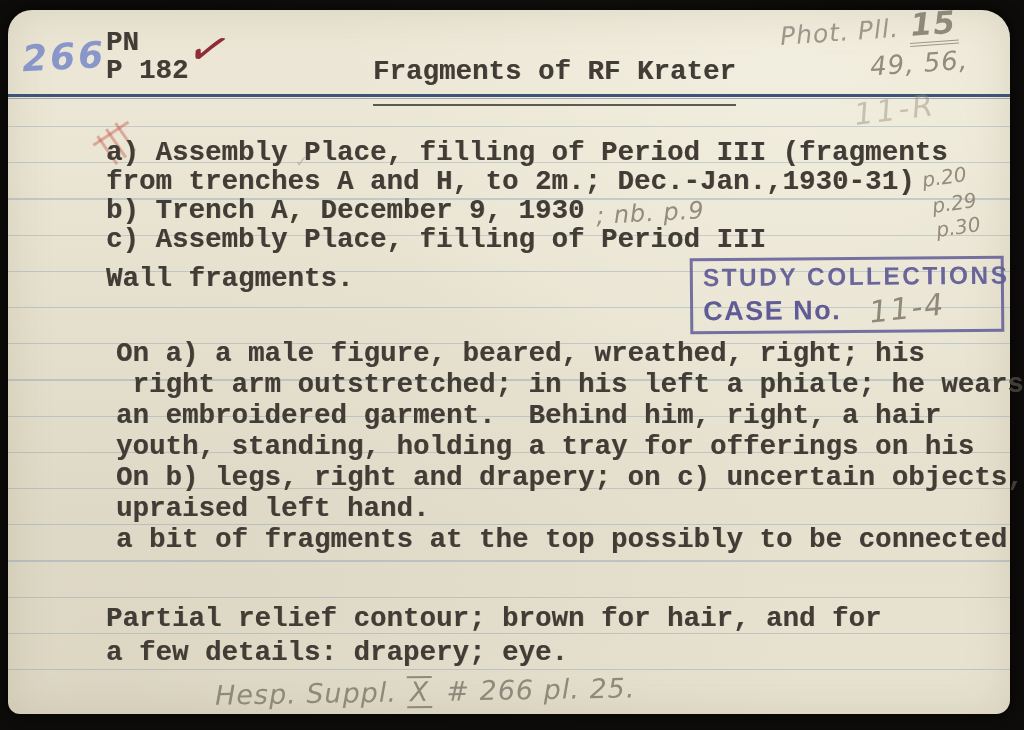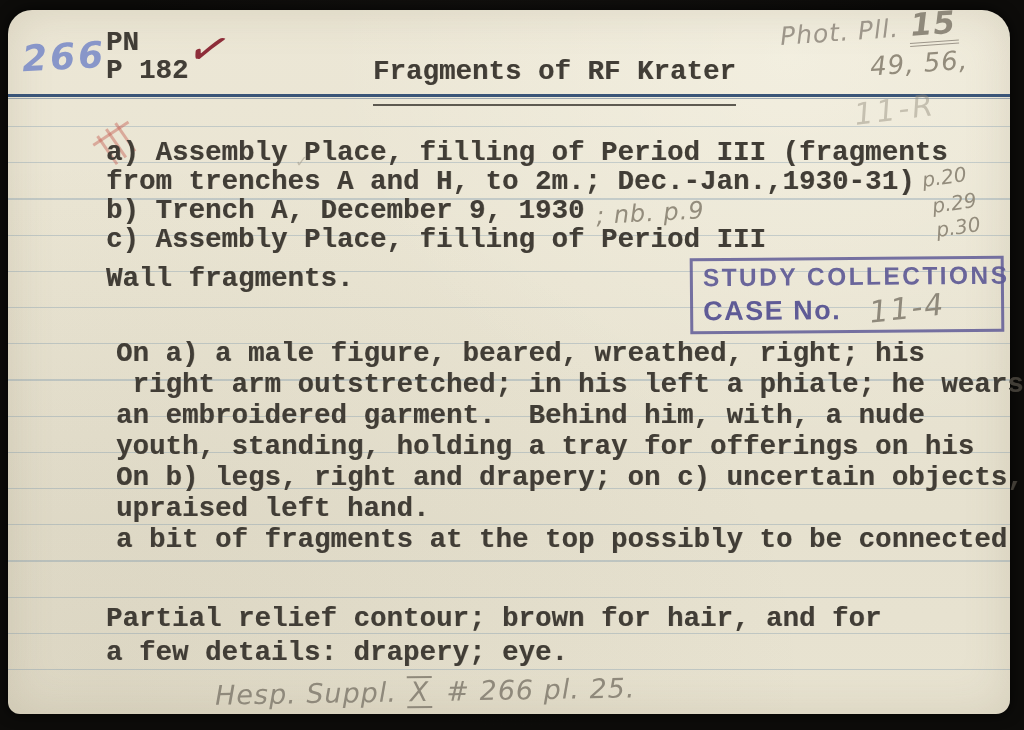--- a/index.html
+++ b/index.html
@@ -139,21 +139,21 @@
 
     <div class="stamp">
       <div class="stamp-line1">STUDY COLLECTIONS</div>
       <span class="stamp-line2">CASE No.</span>
       <span class="pencil case-written">11-4</span>
     </div>
 
     <div class="abs" style="left:86px;top:328px;margin-left:22px;">
       <div class="typed" style="line-height:31px;">On a) a male figure, beared, wreathed, right; his</div>
       <div class="typed" style="line-height:31px;text-align:right;">right arm outstretched; in his left a phiale; he wears</div>
-      <div class="typed" style="line-height:31px;">an embroidered garment.  Behind him, with, a nude</div>
+      <div class="typed" style="line-height:31px;">an embroidered garment.  Behind him, right, a hair</div>
       <div class="typed" style="line-height:31px;">youth, standing, holding a tray for offerings on his</div>
       <div class="typed" style="line-height:31px;">On b) legs, right and drapery; on c) uncertain objects,</div>
       <div class="typed" style="line-height:31px;">upraised left hand.</div>
       <div class="typed" style="line-height:31px;">a bit of fragments at the top possibly to be connected</div>
     </div>
 
     <div class="abs" style="left:98px;top:592px;">
       <div class="typed" style="line-height:34px;">Partial relief contour; brown for hair, and for</div>
       <div class="typed" style="line-height:34px;">a few details: drapery; eye.</div>
     </div>

